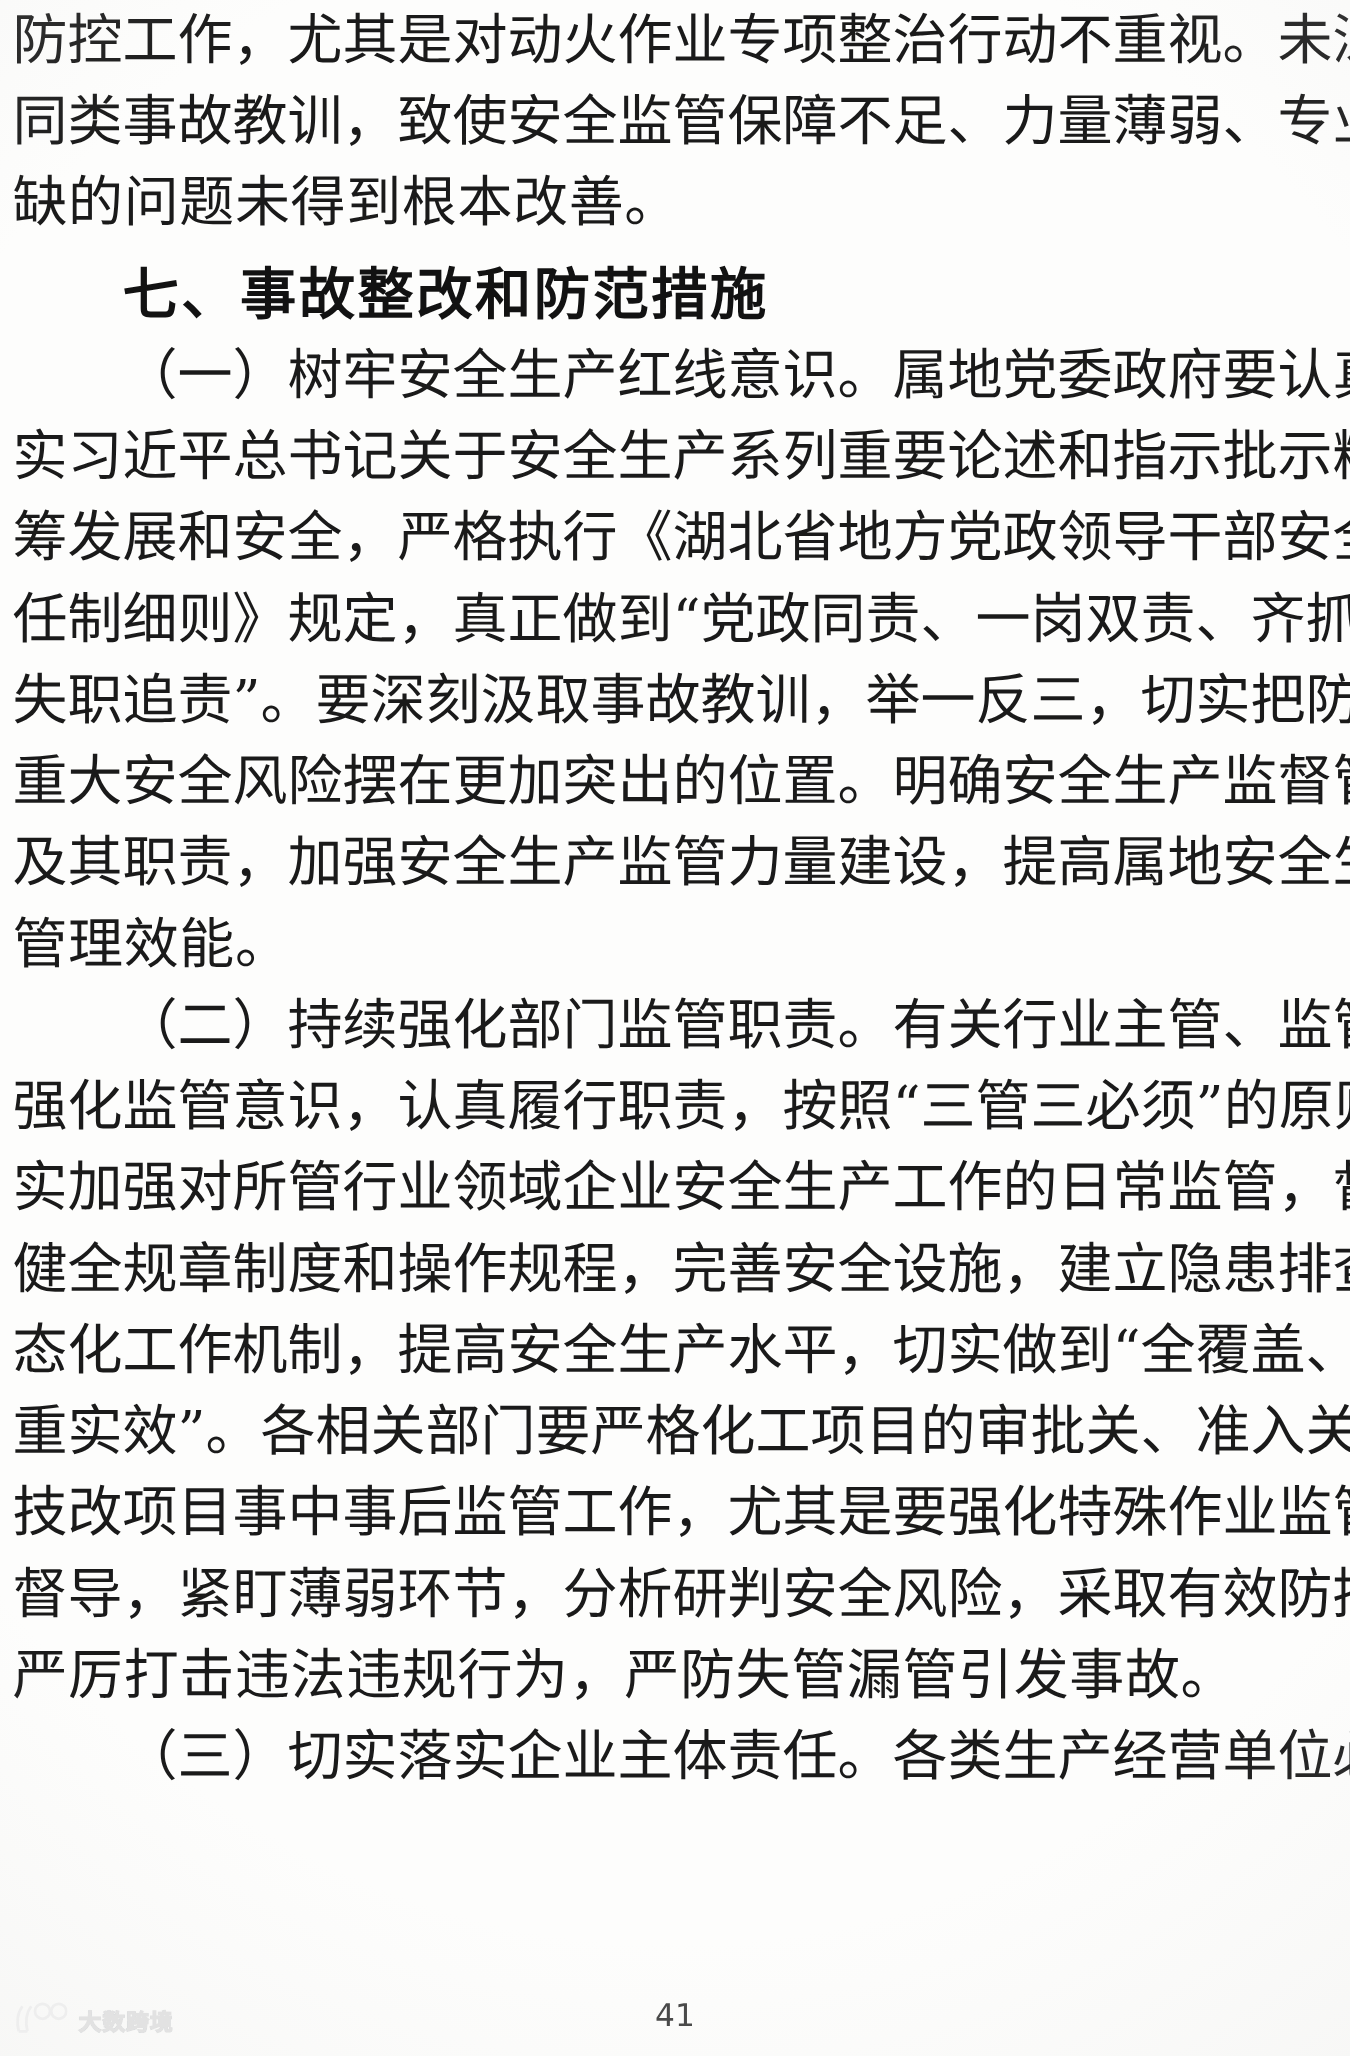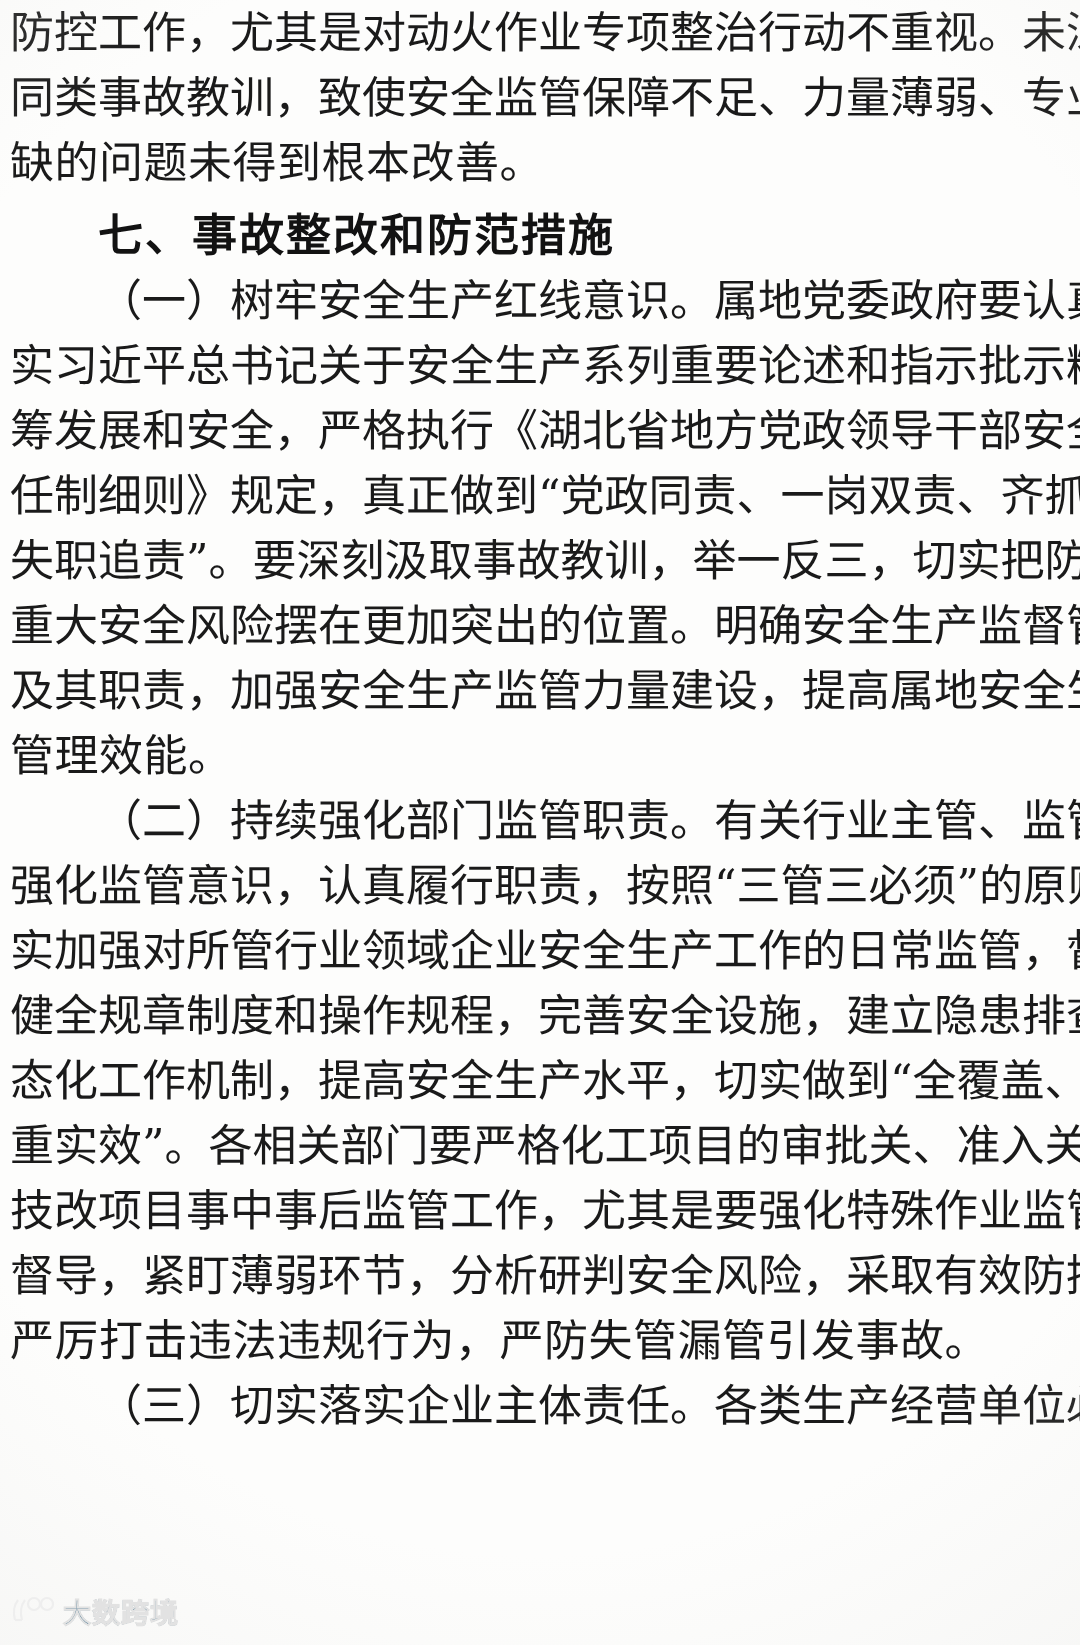--- a/index.html
+++ b/index.html
@@ -87,21 +87,21 @@
     bottom: 14px;
     display: flex;
     align-items: center;
     gap: 9px;
     opacity: 1;
     z-index: 4;
     user-select: none;
   }
   .watermark .wm-icon { display: block; }
   .watermark .wm-text {
-    font-size: 28px;
+    font-size: 18px;
     font-weight: bold;
     color: #0c4a6e;
     -webkit-text-stroke: 1px #e2e2e2;
     text-shadow: 0 0 1px #e6e6e6;
     font-family: "DejaVu Sans", "Liberation Sans", sans-serif;
     letter-spacing: 1px;
   }
 </style>
 </head>
 <body>
@@ -202,14 +202,15 @@
           <path d="M5 24 L12 24"></path>
           <circle cx="24" cy="8" r="6"></circle>
           <circle cx="37" cy="8" r="6"></circle>
           <path d="M30 8 L31 8"></path>
         </g>
       </svg>
     </span>
     <span class="wm-text">大数跨境</span>
   </div>
 
+  <div class="page-number">41</div>
 
 </div>
 
 </body></html>

